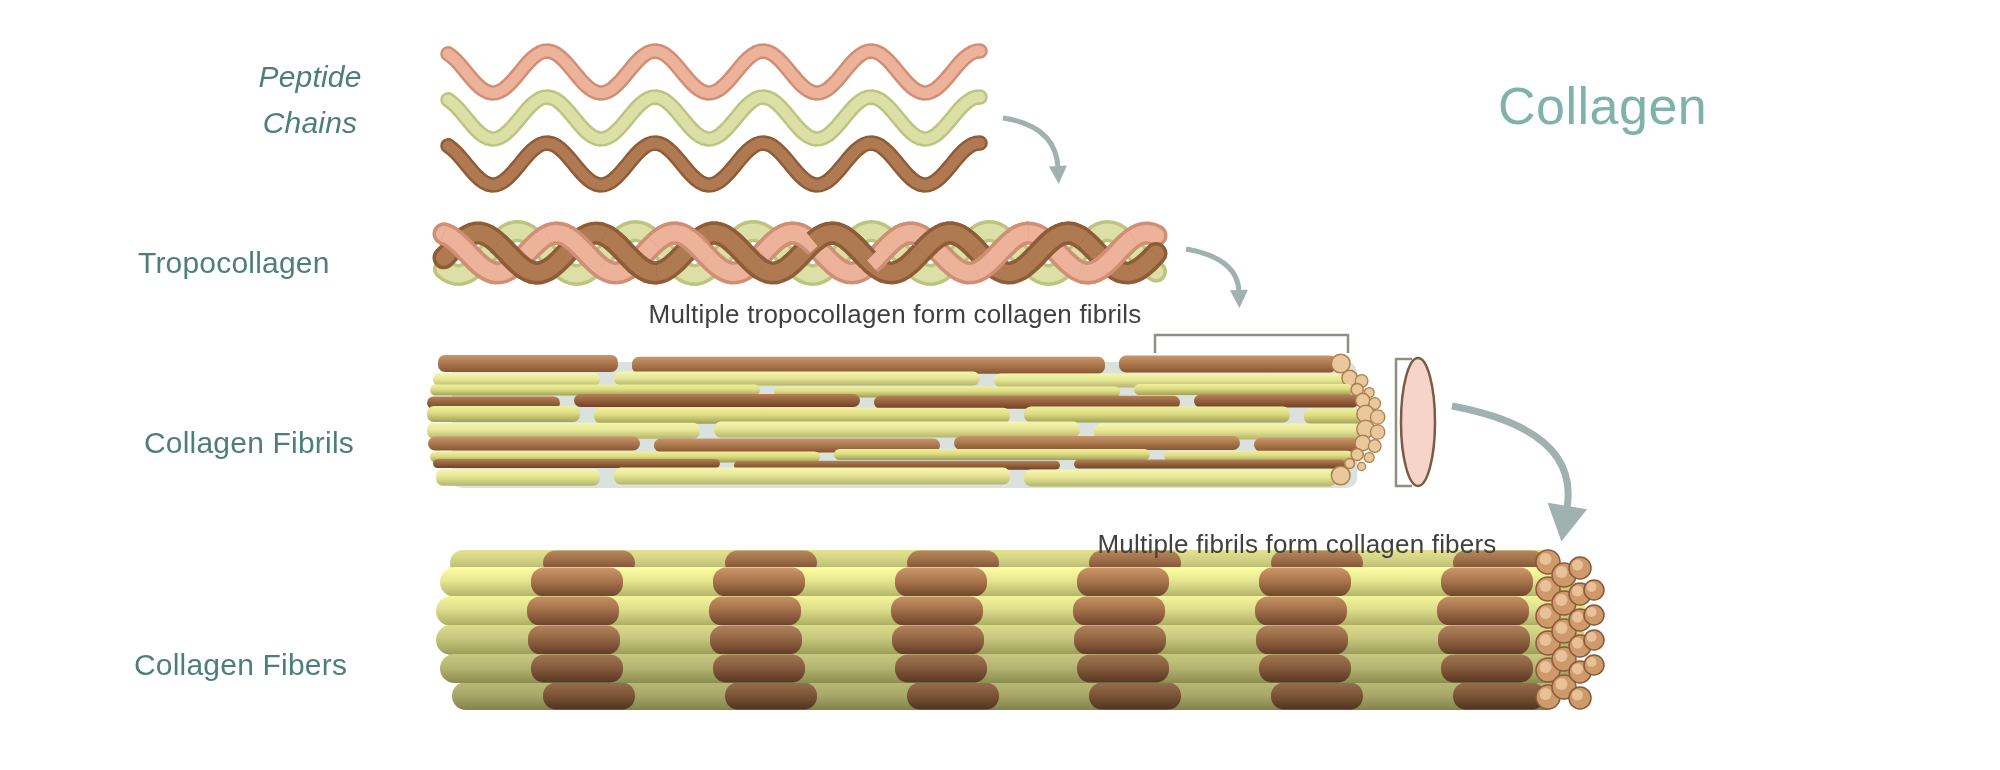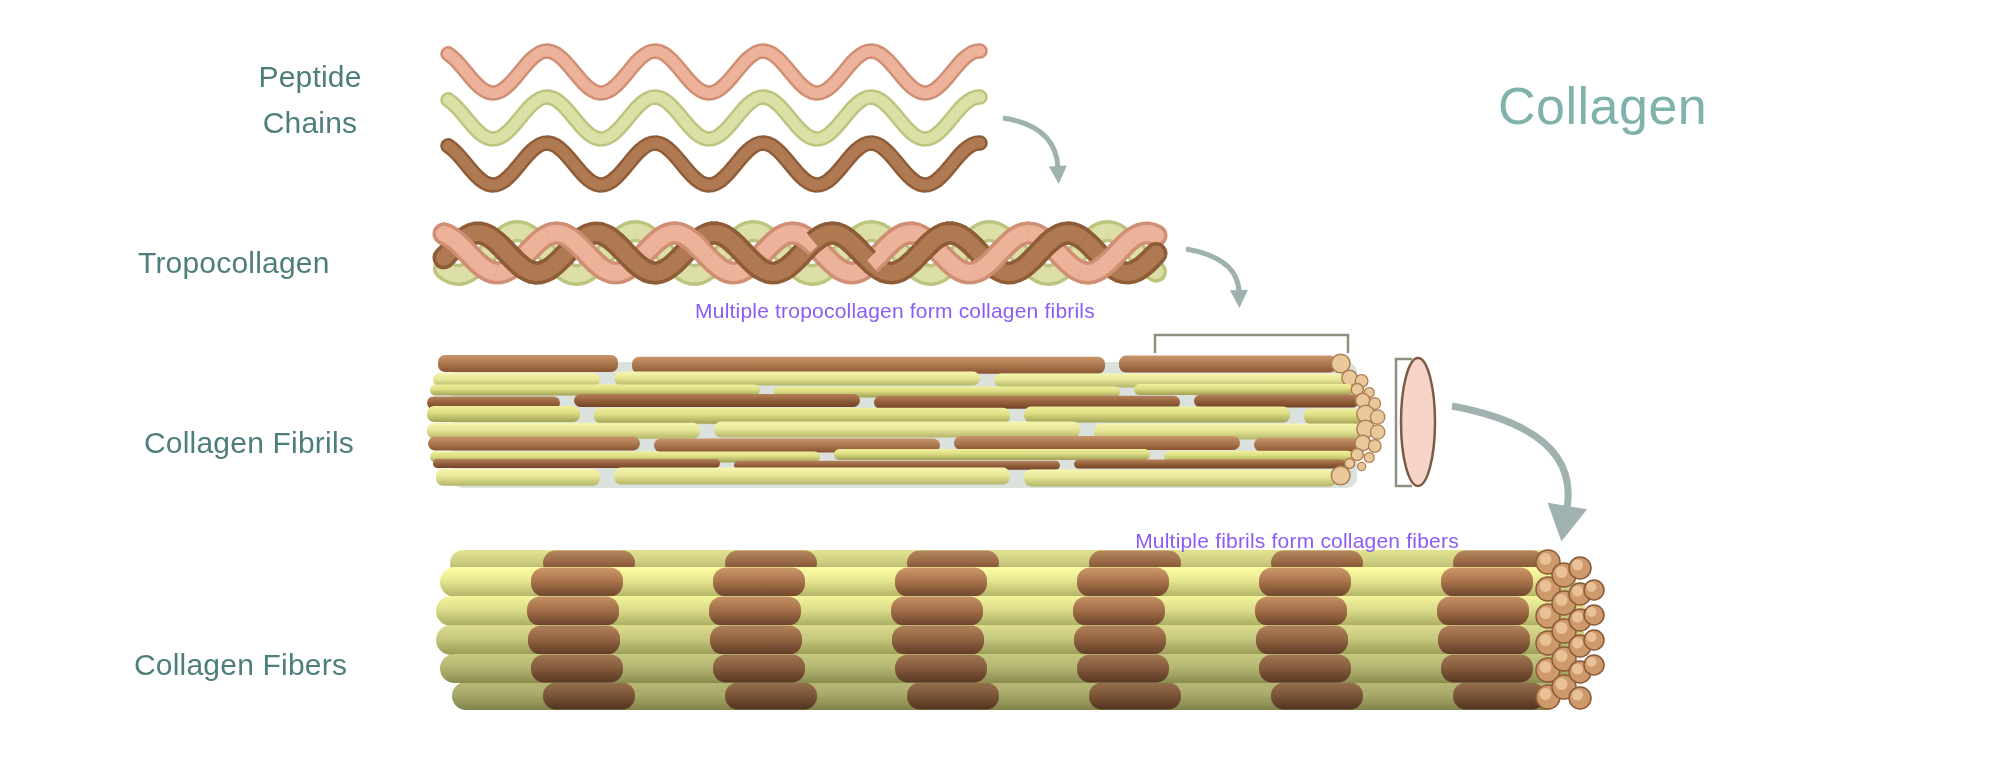--- a/index.html
+++ b/index.html
@@ -2,22 +2,22 @@
 <html><head>
 <meta charset="utf-8">
 <style>
   html,body{margin:0;padding:0;background:#fff;}
   .canvas{position:relative;width:2000px;height:770px;background:#ffffff;overflow:hidden;
           font-family:"Liberation Sans", sans-serif;}
   svg{position:absolute;left:0;top:0;}
   .txt{position:absolute;color:#4E7E7B;}
   .stage-label{font-size:30px;font-weight:500;letter-spacing:0.2px;color:#4E7E7B;}
   .center{text-align:center;}
-  .prelines{white-space:pre-line;}
-  .note{font-size:21px;color:#8b5cf6;letter-spacing:0.2px;}
+  .prelines{white-space:pre-line;font-style:italic;}
+  .note{font-size:26px;color:#404040;letter-spacing:0.2px;}
   .title{font-size:52px;line-height:84px;font-weight:400;color:#7FB2AB;letter-spacing:0.5px;}
 </style>
 </head>
 <body>
 
 <div class="canvas">
 
   <svg id="art" width="2000" height="770" viewBox="0 0 2000 770">
       <defs>
         <linearGradient id="gr0" x1="0" y1="0" x2="0" y2="1">

